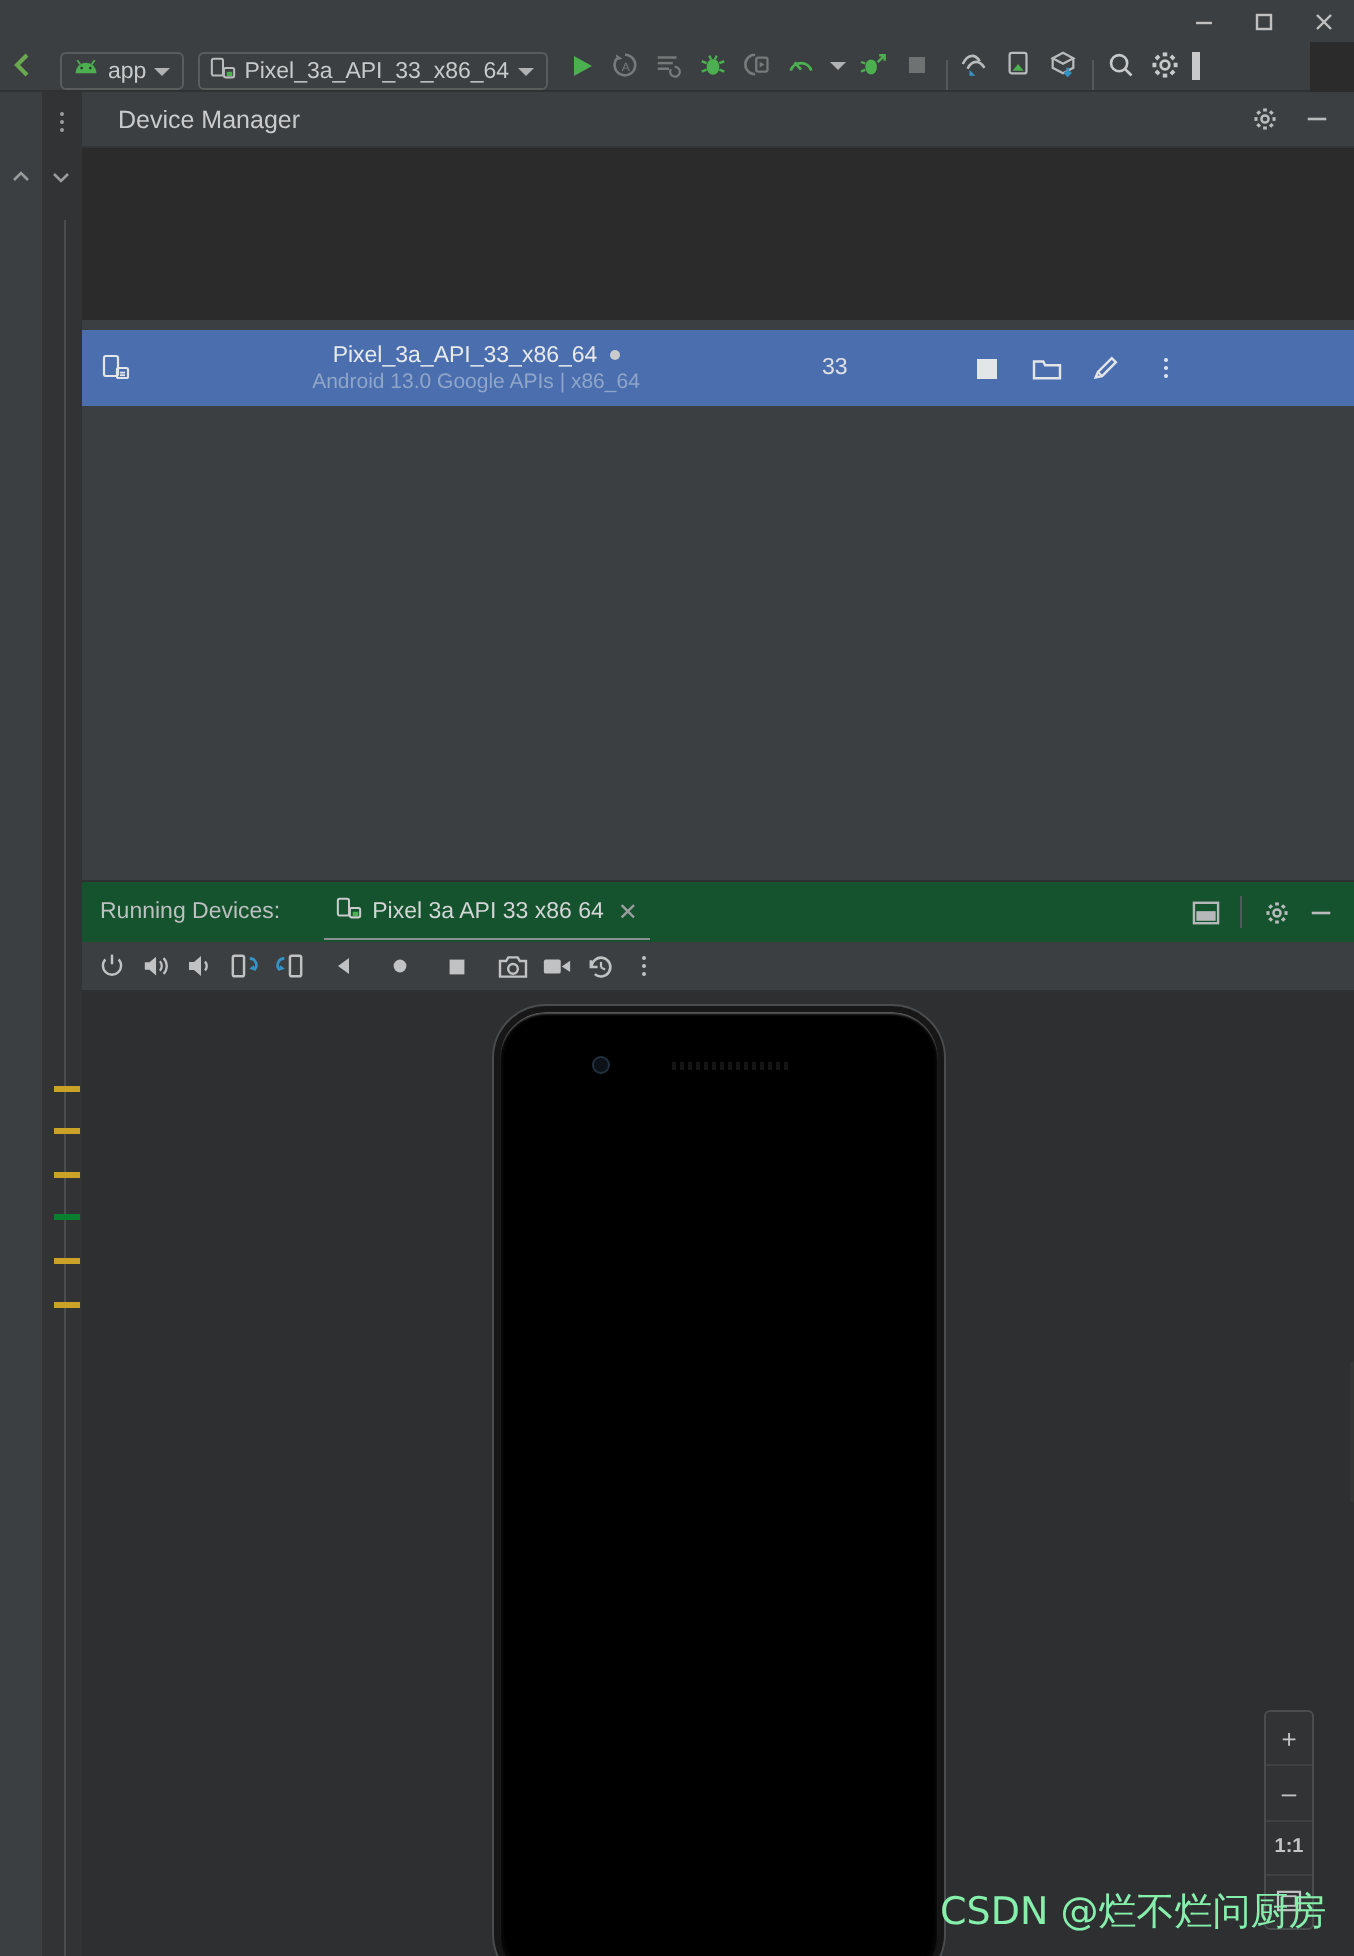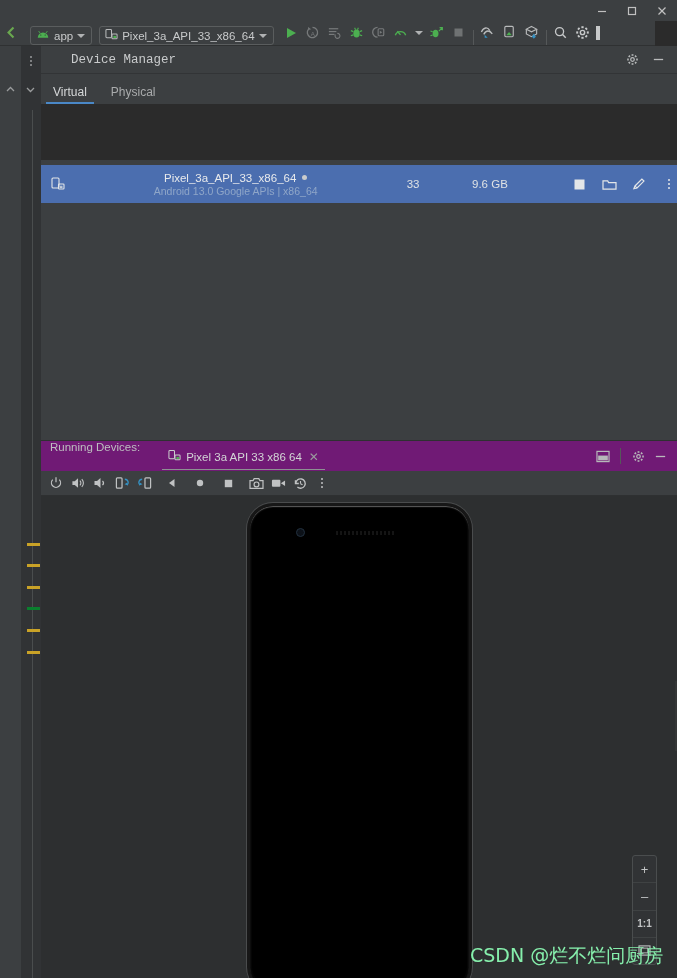--- a/index.html
+++ b/index.html
@@ -56,21 +56,21 @@
   .gutter-line { position: absolute; left: 32px; top: 110px; width: 1px;
                  height: 868px; background: #4a4d4e; }
   .mark { position: absolute; left: 27px; width: 13px; height: 3px; }
 
   
   .dm-titlebar {
     position: absolute; left: 41px; top: 46px; width: 636px; height: 28px;
     background: #3c3f41; display: flex; align-items: center;
     border-bottom: 1px solid #323436;
   }
-  .dm-title { font-size: 12.5px; color: #c9cbcc; margin-left: 30px; font-family: Liberation Mono, monospace; }
+  .dm-title { font-size: 12.5px; color: #c9cbcc; margin-left: 18px; }
   .dm-tb-right { margin-left: auto; display: flex; align-items: center; }
   .dm-tb-btn { width: 26px; height: 26px; display: flex; align-items: center; justify-content: center; }
 
   .kebab-vert {
     position: absolute; left: 24px; top: 52px; width: 14px; height: 18px;
     display: flex; flex-direction: column; align-items: center;
     justify-content: center; gap: 2px;
   }
   .kebab-vert i { width: 2px; height: 2px; background: #999b9c; border-radius: 50%; display: block; }
 
@@ -135,21 +135,21 @@
   .cell-api { width: 68px; padding-left: 10px; font-size: 11.5px; color: #dfe2e4; }
   .cell-size { width: 92px; padding-left: 8px; font-size: 11.5px; color: #dfe2e4; }
   .cell-actions { display: flex; align-items: center; gap: 14px; padding-left: 16px; }
   .act { width: 16px; height: 16px; display: flex; align-items: center; justify-content: center; }
   .kebab-h { display: flex; flex-direction: column; gap: 2px; align-items: center; }
   .kebab-h i { width: 2px; height: 2px; border-radius: 50%; background: #e3e6e8; display: block; }
 
   
   .rd-bar {
     position: absolute; left: 41px; top: 440px; width: 636px; height: 31px;
-    background: #701a75; display: flex; 
+    background: #14532d; display: flex; align-items: center;
     border-top: 1px solid #2e3031;
   }
   .rd-label { font-size: 11.5px; color: #bdbfc0; margin-left: 9px; }
   .rd-tab {
     margin-left: 22px; height: 31px; display: flex; align-items: center;
     gap: 5px; padding: 0 6px; position: relative; font-size: 11.5px; color: #d3d5d6;
   }
   .rd-tab::after {
     content: ""; position: absolute; left: 0; right: 0; bottom: 2px;
     height: 1px; background: #8d9092;
@@ -434,28 +434,20 @@
           </svg>
       </div>
       <div class="dm-tb-btn" style="margin-right:6px">
         <svg width="13" height="13" viewBox="0 0 14 14">
             <line x1="2" y1="7" x2="12" y2="7" stroke="#b9bbbc" stroke-width="1.4"></line>
           </svg>
       </div>
     </div>
   </div>
 
-  <div class="dm-tabs">
-    <div class="dm-tab active">
-      <span>Virtual</span>
-    </div>
-    <div class="dm-tab">
-      <span>Physical</span>
-    </div>
-  </div>
 
 
 
   <div class="tbl-body">
     <div class="row">
       <div class="cell dev-icon">
         <svg width="16" height="16" viewBox="0 0 16 16">
             <rect x="2" y="2" width="7" height="10" rx="1" fill="none" stroke="#e3e6e8" stroke-width="1.1"></rect>
             <rect x="8.5" y="8" width="5.5" height="5" rx=".8" fill="none" stroke="#e3e6e8" stroke-width="1.1"></rect>
             <line x1="10" y1="10.3" x2="12.5" y2="10.3" stroke="#e3e6e8" stroke-width=".9"></line>
@@ -463,21 +455,20 @@
           </svg>
       </div>
       <div class="cell dev-names" style="width:326px">
         <span class="dev-name">
           <span>Pixel_3a_API_33_x86_64</span>
           <span class="dot-green"></span>
         </span>
         <span class="dev-sub">Android 13.0 Google APIs | x86_64</span>
       </div>
       <div class="cell cell-api">33</div>
-      <div class="cell cell-size">9.6 GB</div>
       <div class="cell cell-actions">
         <span class="act">
           <svg width="11" height="11" viewBox="0 0 11 11">
               <rect x="0.5" y="0.5" width="10" height="10" fill="#e3e6e8"></rect>
             </svg>
         </span>
         <span class="act">
           <svg width="15" height="13" viewBox="0 0 16 14">
               <path d="M1 3 L1 12 L15 12 L15 5 L7 5 L6 3 Z" fill="none" stroke="#e3e6e8" stroke-width="1.3"></path>
             </svg>

